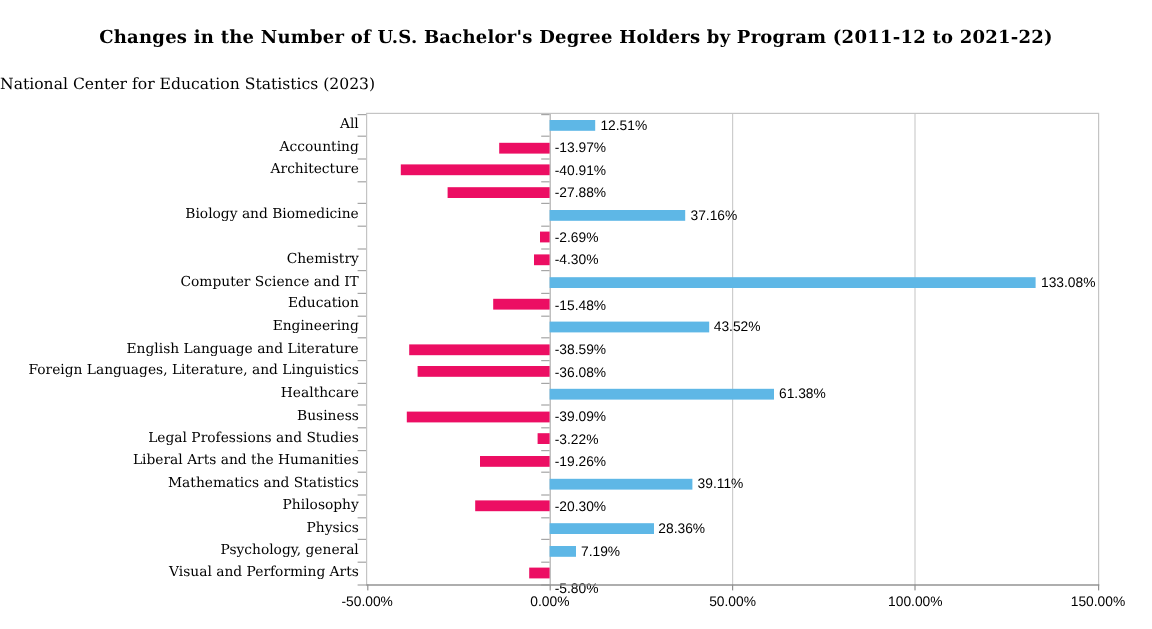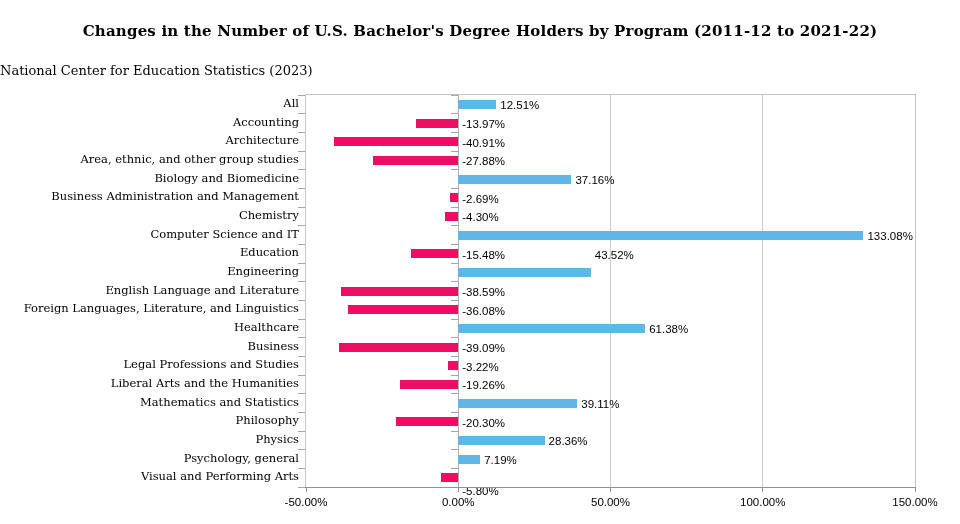--- a/index.html
+++ b/index.html
@@ -45,23 +45,21 @@
 </head>
 <body>
 
 <div id="canvas">
   <div class="chart-title">Changes in the Number of U.S. Bachelor's Degree Holders by Program (2011-12 to 2021-22)</div>
   <div class="chart-subtitle">National Center for Education Statistics (2023)</div>
   <div id="cat-axis">
       <div class="cat-label" style="top: 2.83333px;">All</div>
       <div class="cat-label" style="top: 21.5px;">Accounting</div>
       <div class="cat-label" style="top: 40.1667px;">Architecture</div>
-      <div class="cat-label" style="top: 58.8333px;">Area, ethnic, and other group studies</div>
       <div class="cat-label" style="top: 77.5px;">Biology and Biomedicine</div>
-      <div class="cat-label" style="top: 96.1667px;">Business Administration and Management</div>
       <div class="cat-label" style="top: 114.833px;">Chemistry</div>
       <div class="cat-label" style="top: 133.5px;">Computer Science and IT</div>
       <div class="cat-label" style="top: 152.167px;">Education</div>
       <div class="cat-label" style="top: 170.833px;">Engineering</div>
       <div class="cat-label" style="top: 189.5px;">English Language and Literature</div>
       <div class="cat-label" style="top: 208.167px;">Foreign Languages, Literature, and Linguistics</div>
       <div class="cat-label" style="top: 226.833px;">Healthcare</div>
       <div class="cat-label" style="top: 245.5px;">Business</div>
       <div class="cat-label" style="top: 264.167px;">Legal Professions and Studies</div>
       <div class="cat-label" style="top: 282.833px;">Liberal Arts and the Humanities</div>
@@ -87,21 +85,21 @@
       <div class="value-label" style="left: 269.402px; top: 79px;">37.16%</div>
       <div class="bar" style="left: 144.059px; top: 98.1667px; width: 8.19105px; background: rgb(236, 14, 99);"></div>
       <div class="value-label" style="left: 156.25px; top: 97.6667px;">-2.69%</div>
       <div class="bar" style="left: 139.156px; top: 116.833px; width: 13.0935px; background: rgb(236, 14, 99);"></div>
       <div class="value-label" style="left: 156.25px; top: 116.333px;">-4.30%</div>
       <div class="bar" style="left: 152.25px; top: 135.5px; width: 405.229px; background: rgb(94, 183, 230);"></div>
       <div class="value-label" style="left: 561.479px; top: 135px;">133.08%</div>
       <div class="bar" style="left: 105.113px; top: 154.167px; width: 47.1366px; background: rgb(236, 14, 99);"></div>
       <div class="value-label" style="left: 156.25px; top: 153.667px;">-15.48%</div>
       <div class="bar" style="left: 152.25px; top: 172.833px; width: 132.518px; background: rgb(94, 183, 230);"></div>
-      <div class="value-label" style="left: 288.768px; top: 154px;">43.52%</div>
+      <div class="value-label" style="left: 288.768px; top: 172px;">43.52%</div>
       <div class="bar" style="left: 34.7434px; top: 191.5px; width: 117.507px; background: rgb(236, 14, 99);"></div>
       <div class="value-label" style="left: 156.25px; top: 191px;">-38.59%</div>
       <div class="bar" style="left: 42.3864px; top: 210.167px; width: 109.864px; background: rgb(236, 14, 99);"></div>
       <div class="value-label" style="left: 156.25px; top: 209.667px;">-36.08%</div>
       <div class="bar" style="left: 152.25px; top: 228.833px; width: 186.902px; background: rgb(94, 183, 230);"></div>
       <div class="value-label" style="left: 343.152px; top: 228.333px;">61.38%</div>
       <div class="bar" style="left: 33.2209px; top: 247.5px; width: 119.029px; background: rgb(236, 14, 99);"></div>
       <div class="value-label" style="left: 156.25px; top: 247px;">-39.09%</div>
       <div class="bar" style="left: 142.445px; top: 266.167px; width: 9.8049px; background: rgb(236, 14, 99);"></div>
       <div class="value-label" style="left: 156.25px; top: 265.667px;">-3.22%</div>

